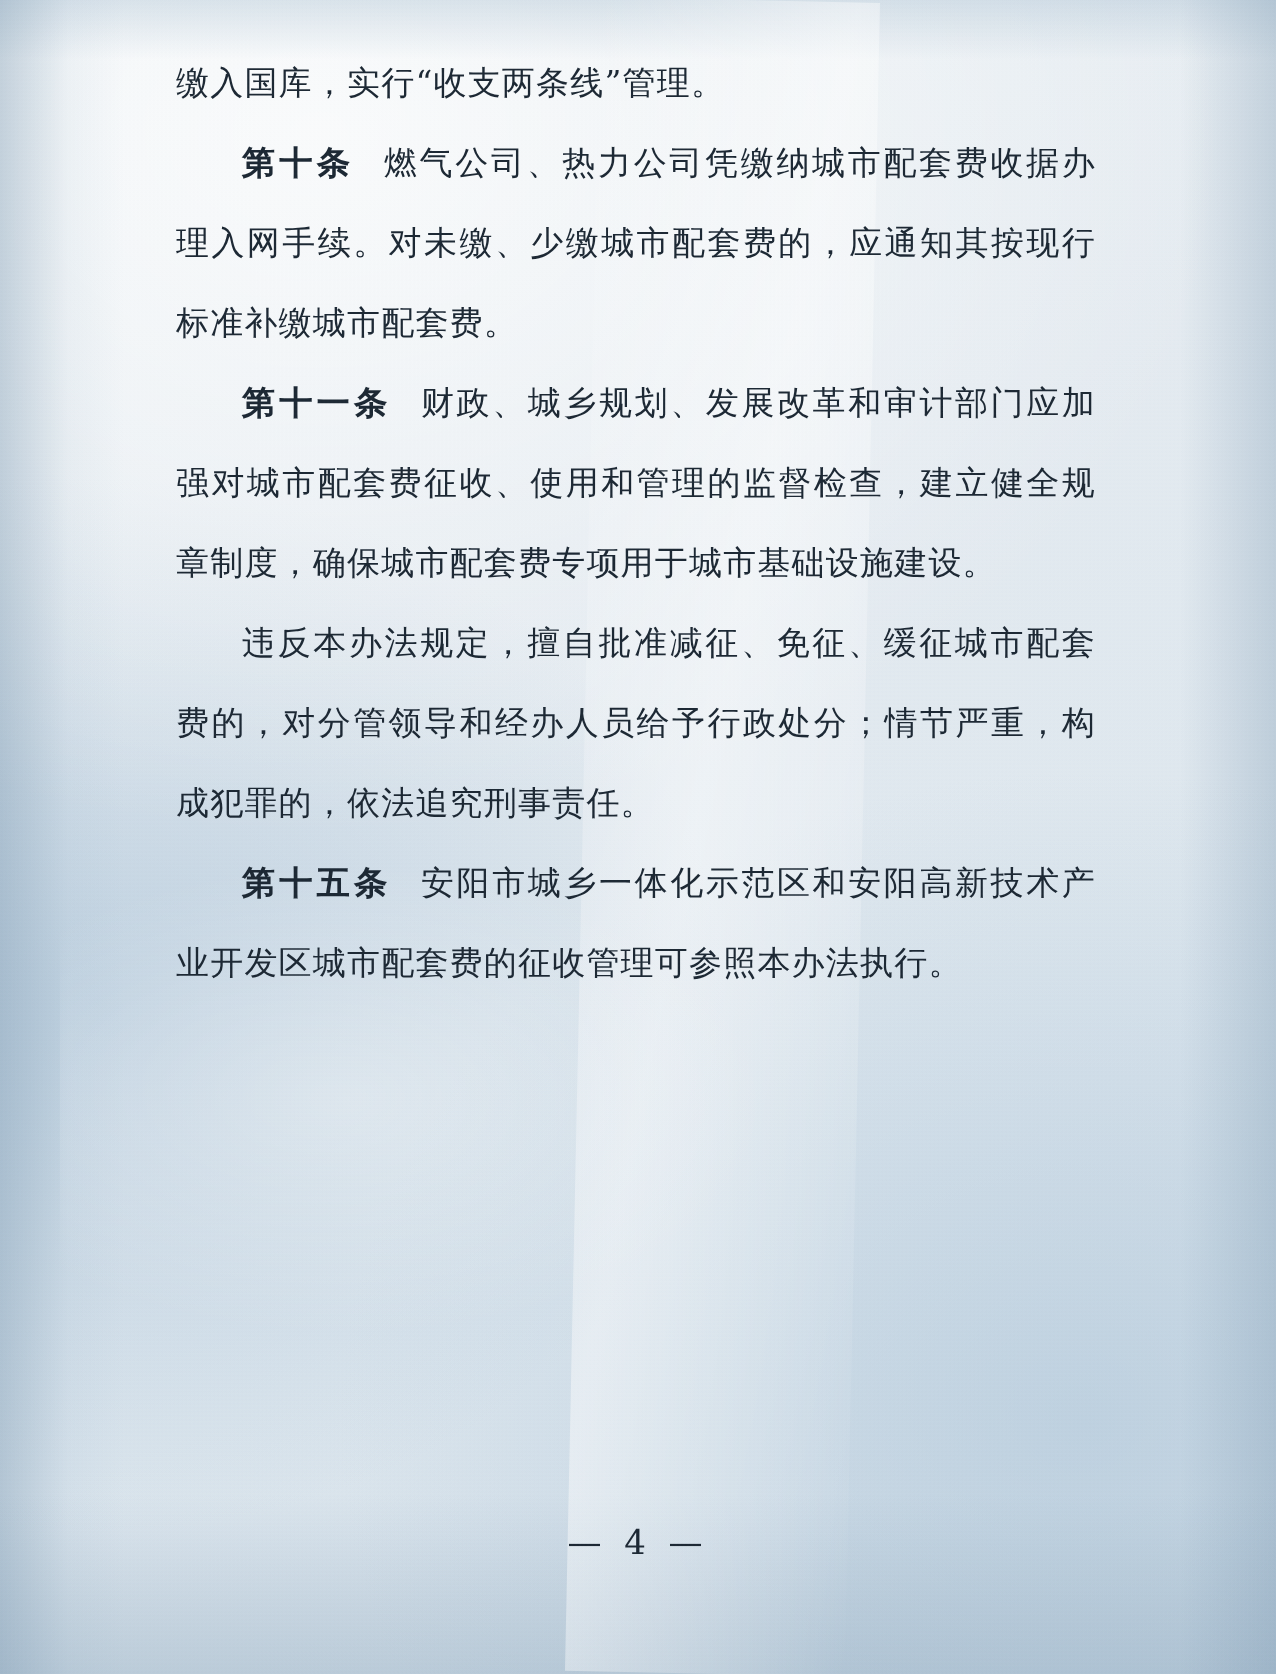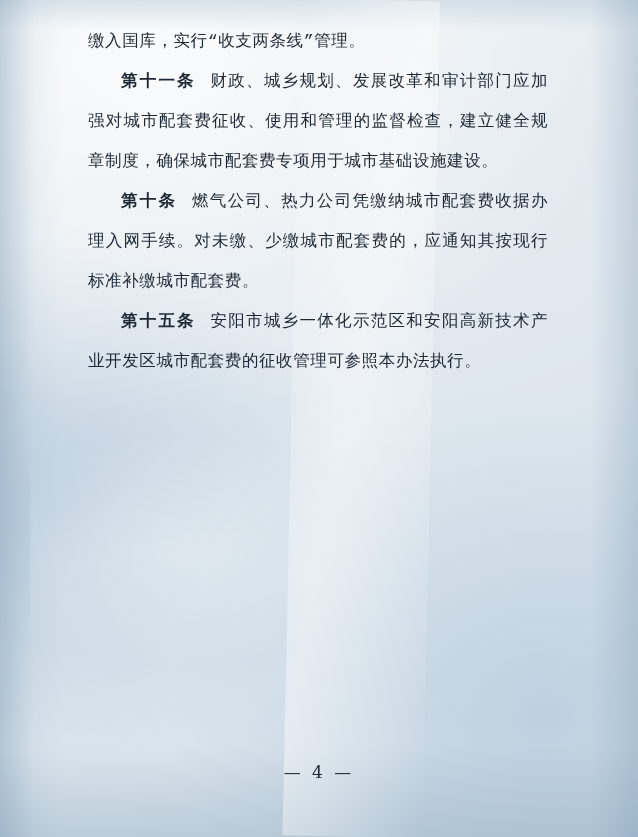--- a/index.html
+++ b/index.html
@@ -70,21 +70,20 @@
     font-size: 16.5px;
     line-height: 40px;
     text-align: justify;
     text-justify: inter-ideograph;
     letter-spacing: 0.6px;
   }
 
   #content p {
     margin: 0 10px 0 0;
     text-indent: 0;
-    font-family: Liberation Mono, monospace;
   }
   #content p.indent {
     text-indent: 33px;
   }
 
   .artnum {
     font-weight: bold;
     letter-spacing: 1.5px;
   }
   .gap {
@@ -127,28 +126,31 @@
   <div class="shade crease-a"></div>
   <div class="shade crease-b"></div>
 
   <div id="content">
 
     <p>
       <span>缴入国库，实行“收支两条线”管理。</span>
     </p>
 
     <p class="indent">
+      <span class="artnum">第十条</span><span class="gap"></span><span>燃气公司、热力公司凭缴纳城市配套费收据办理入网手续。对未缴、少缴城市配套费的，应通知其按现行标准补缴城市配套费。</span>
+    </p>
+
+    <p class="indent">
       <span class="artnum">第十一条</span><span class="gap"></span><span>财政、城乡规划、发展改革和审计部门应加强对城市配套费征收、使用和管理的监督检查，建立健全规章制度，确保城市配套费专项用于城市基础设施建设。</span>
     </p>
 
+
     <p class="indent">
-      <span class="artnum">第十条</span><span class="gap"></span><span>燃气公司、热力公司凭缴纳城市配套费收据办理入网手续。对未缴、少缴城市配套费的，应通知其按现行标准补缴城市配套费。</span>
+      <span>违反本办法规定，擅自批准减征、免征、缓征城市配套费的，对分管领导和经办人员给予行政处分；情节严重，构成犯罪的，依法追究刑事责任。</span>
     </p>
-
-
 
 
 
     <p class="indent">
       <span class="artnum">第十五条</span><span class="gap"></span><span>安阳市城乡一体化示范区和安阳高新技术产业开发区城市配套费的征收管理可参照本办法执行。</span>
     </p>
 
   </div>
 
   <div class="page-number">— 4 —</div>

